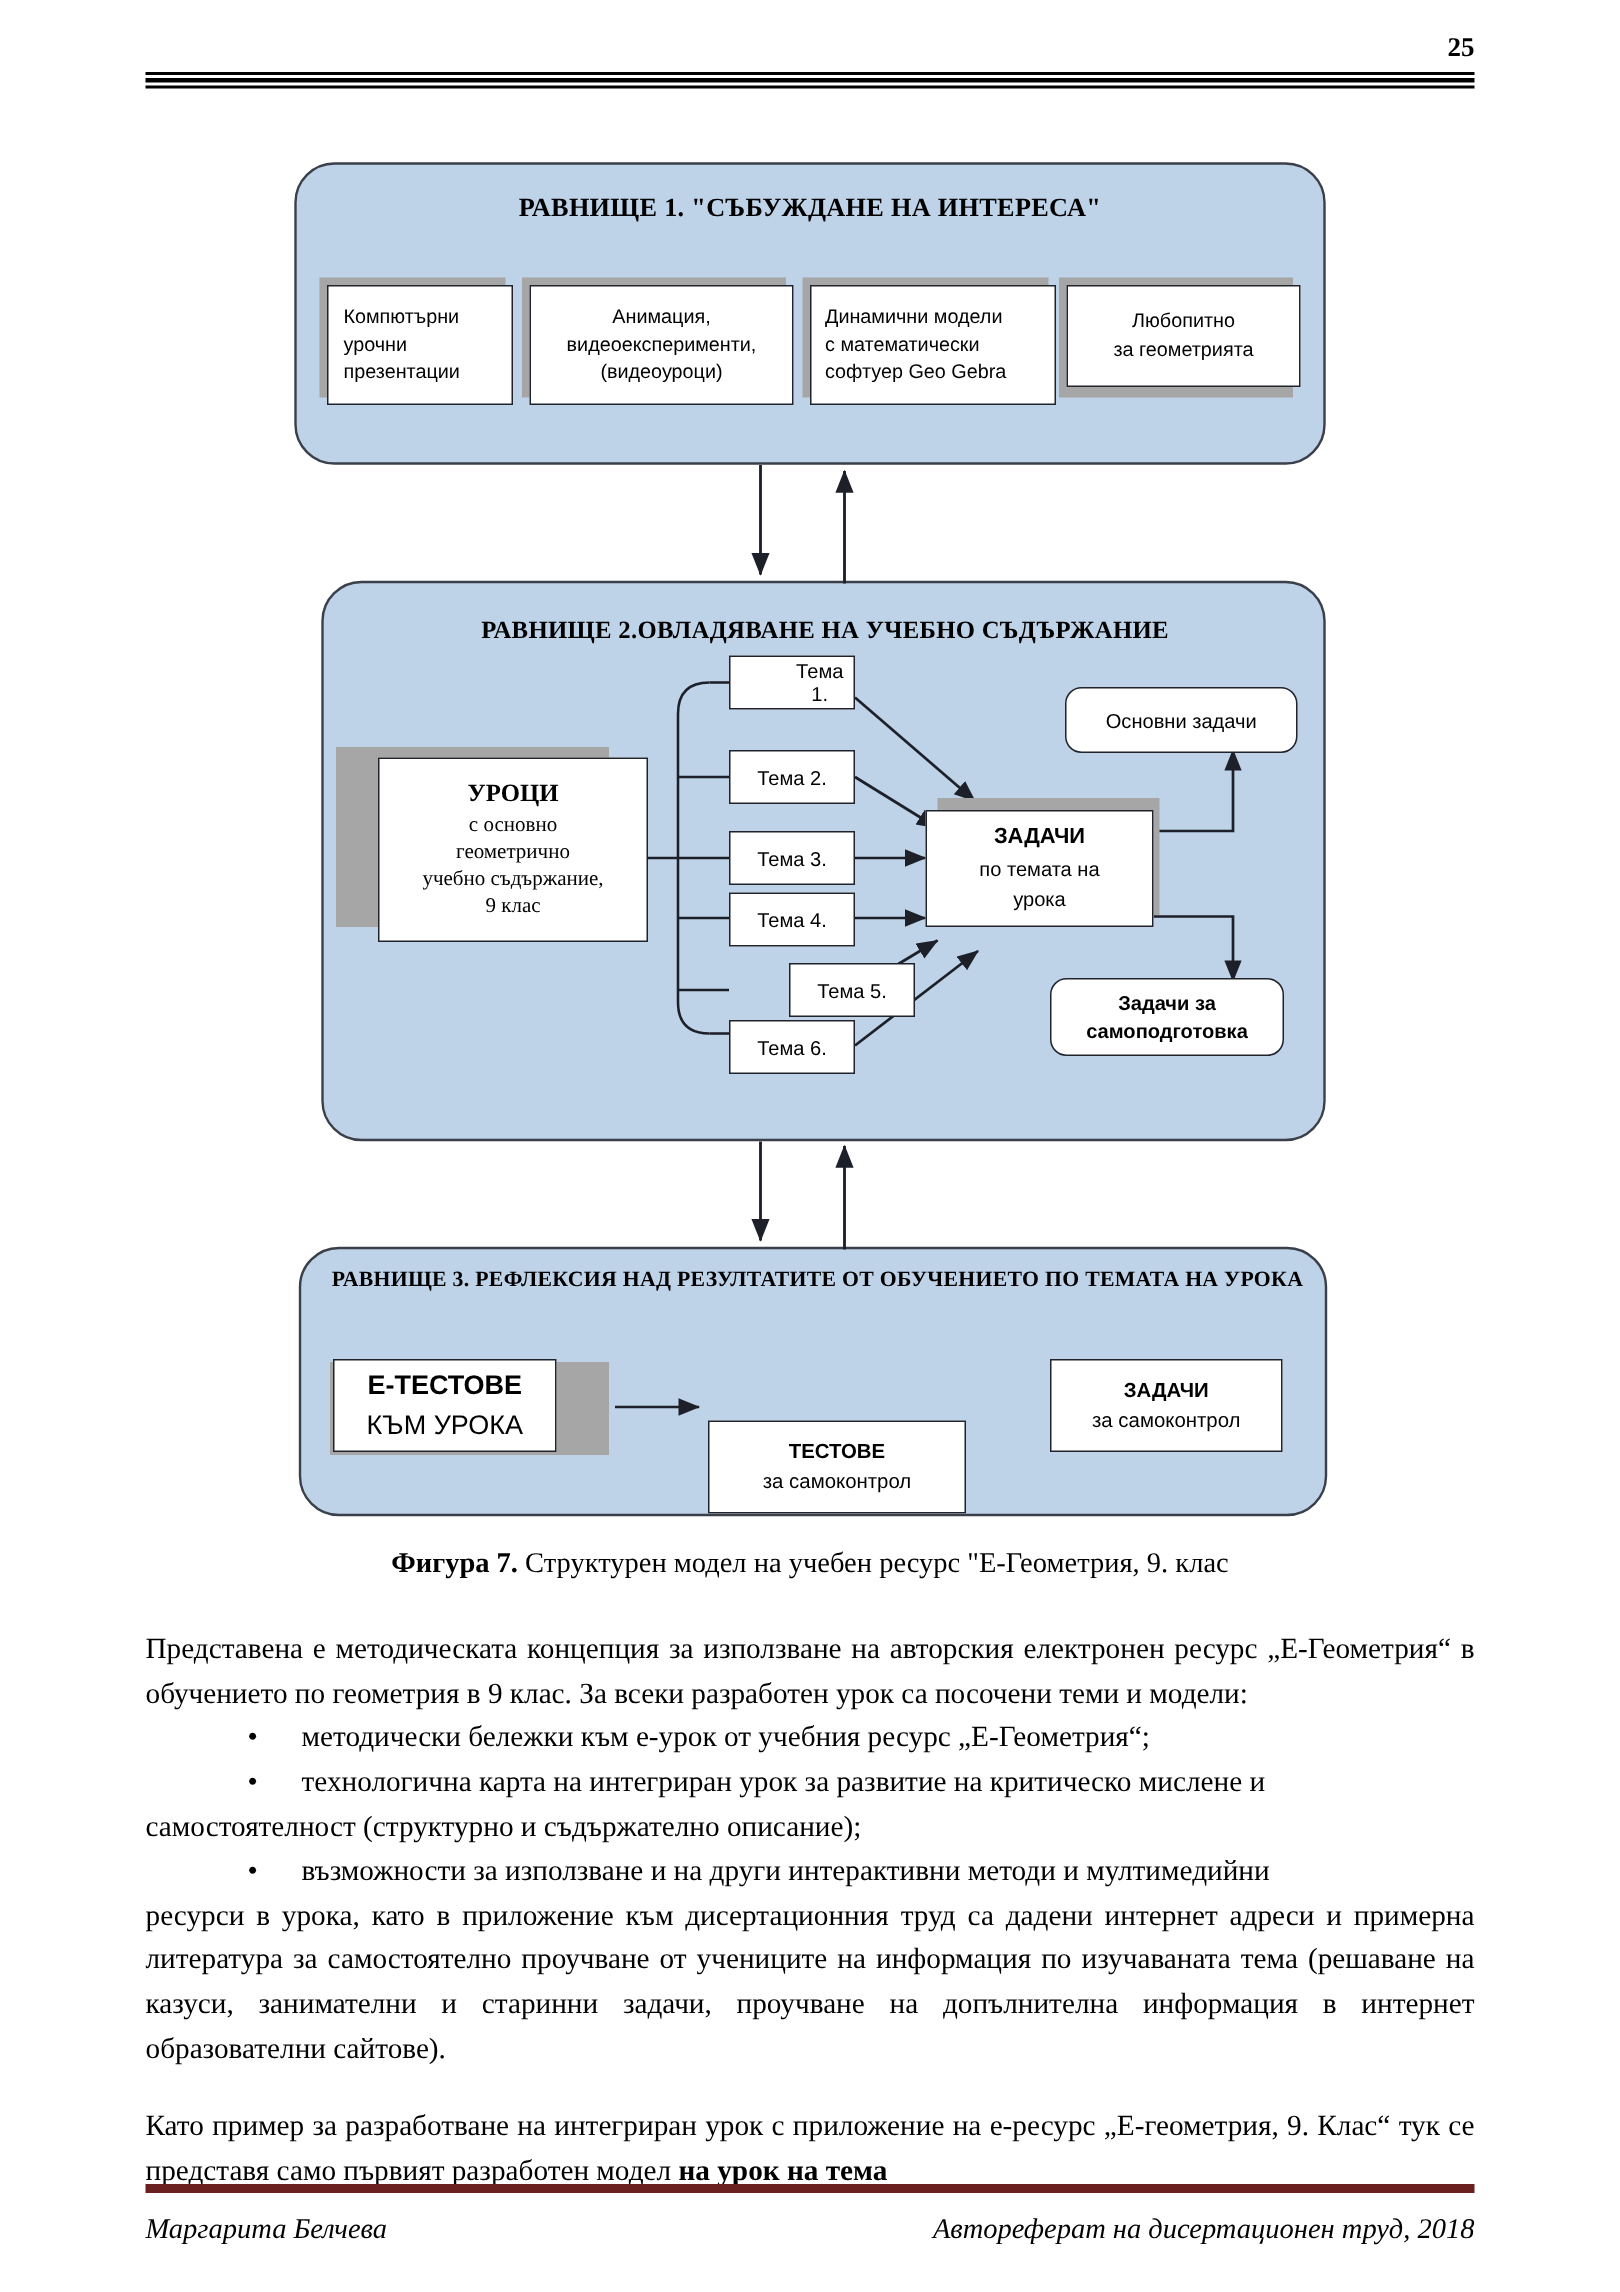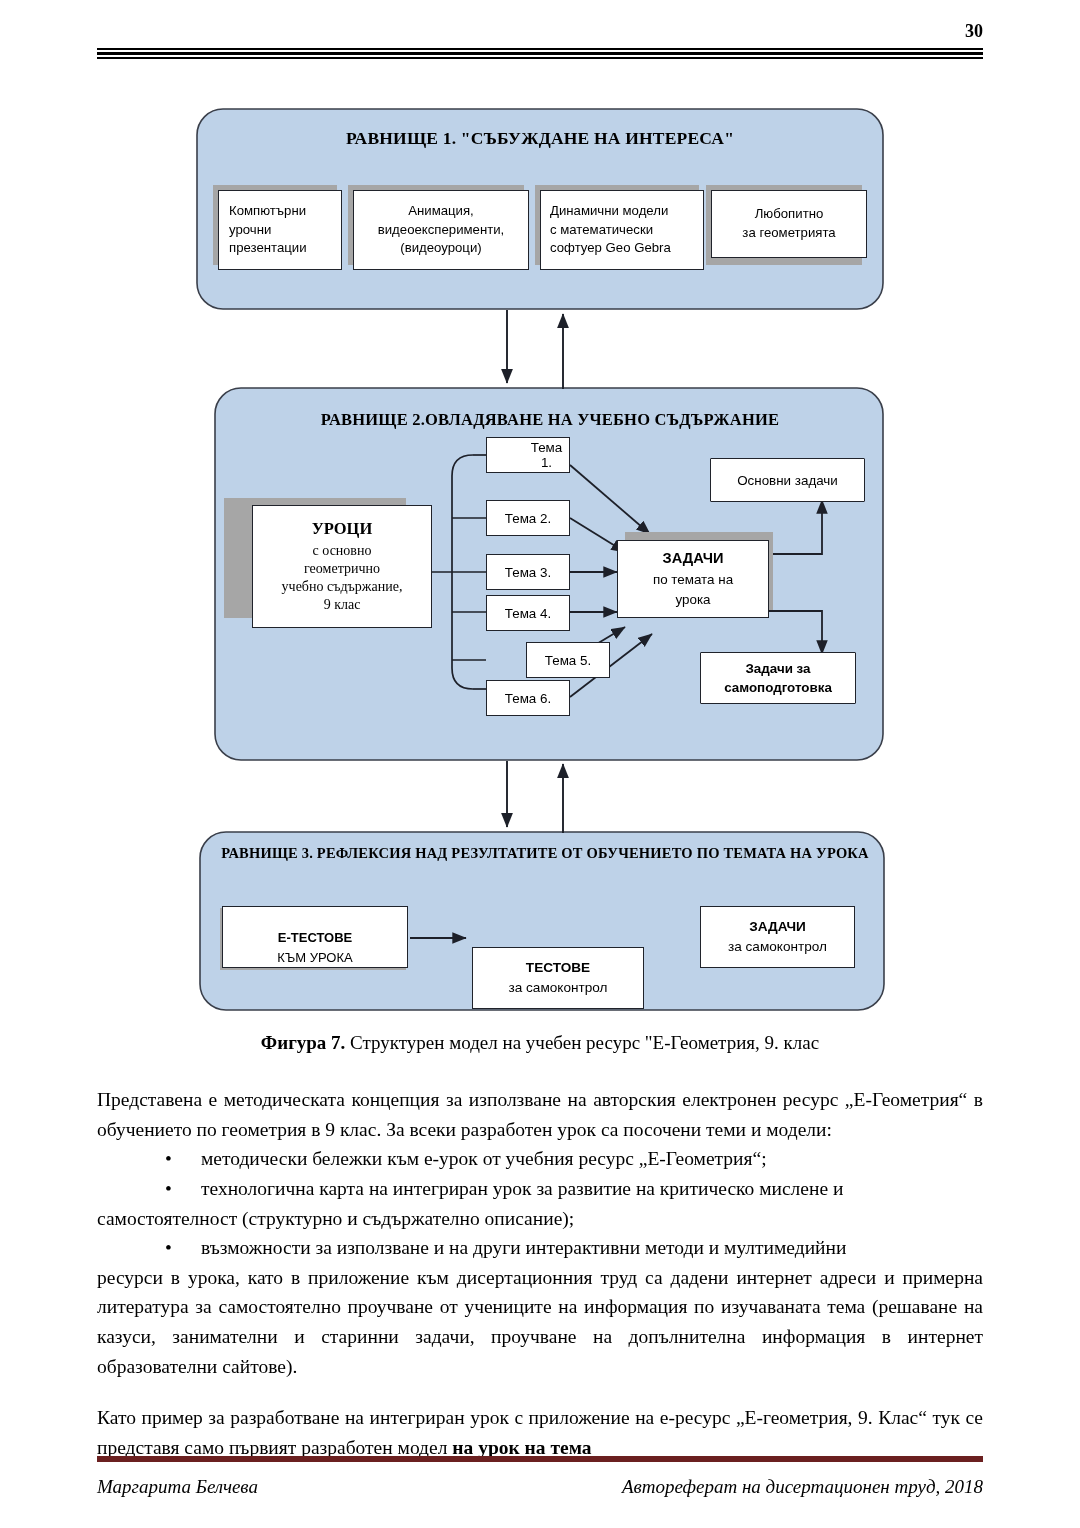--- a/index.html
+++ b/index.html
@@ -51,21 +51,21 @@
   .sans{font-family:"Liberation Sans",sans-serif;}
   .serif{font-family:"Liberation Serif",serif;margin-left:20px;}
   .shadow-gray{position:absolute;background:#a6a6a6;}
 
   
   .l1box{font-family:"Liberation Sans",sans-serif;font-size:13.2px;line-height:1.42;}
   
   .tbox{font-family:"Liberation Sans",sans-serif;font-size:13.4px;}
   .tbox .t{width:100%;text-align:center;}
 
-  .rbox{border-radius:1px;}
+  .rbox{border-radius:11px;}
 
   .bold{font-weight:bold;}
 
   
   .caption{
     position:absolute;left:97px;top:1032px;width:886px;
     text-align:center;font-size:19px;font-family:"Liberation Serif",serif;
   }
   .caption b{font-weight:bold;}
 
@@ -90,21 +90,21 @@
     display:flex;justify-content:space-between;
     font-family:"Liberation Serif",serif;font-style:italic;font-size:19px;
   }
 </style>
 </head>
 <body>
 
 <div class="page">
 
   <div class="hdr">
-    <div class="hdr-num">30</div>
+    <div class="hdr-num">25</div>
     <div class="rule-triple">
       <div class="r1"></div>
         <div class="r2"></div>
         <div class="r3"></div>
     </div>
   </div>
 
   <div class="figure">
 
     <svg class="fig-svg" width="1080" height="930" viewBox="0 0 1080 930">
@@ -229,21 +229,21 @@
     </div>
 
     <div class="wbox rbox sans" style="left:700px;top:552px;width:156px;height:52px;font-size:13.4px;line-height:1.45;">
       <div class="t" style="white-space:pre-line;font-weight:bold;">Задачи за
 самоподготовка</div>
     </div>
 
     <div class="lv-title" id="lv3-title">РАВНИЩЕ 3. РЕФЛЕКСИЯ НАД РЕЗУЛТАТИТЕ ОТ ОБУЧЕНИЕТО ПО ТЕМАТА НА УРОКА</div>
 
     <div class="shadow-gray" style="left:220px;top:808px;width:186px;height:62px;"></div>
-    <div class="wbox sans" style="left:222px;top:806px;width:186px;height:62px;font-size:13px;line-height:1.5;align-items:flex-end;">
+    <div class="wbox sans" style="left:222px;top:806px;width:149px;height:62px;font-size:18px;line-height:1.5;">
       <div class="t">
         <div class="bold">Е-ТЕСТОВЕ</div>
         <div>КЪМ УРОКА</div>
       </div>
     </div>
 
     <div class="wbox sans" style="left:472px;top:806px;width:172px;height:62px;font-size:13.6px;line-height:1.5;margin-top:41px;">
       <div class="t">
         <div class="bold">ТЕСТОВЕ</div>
         <div>за самоконтрол</div>

